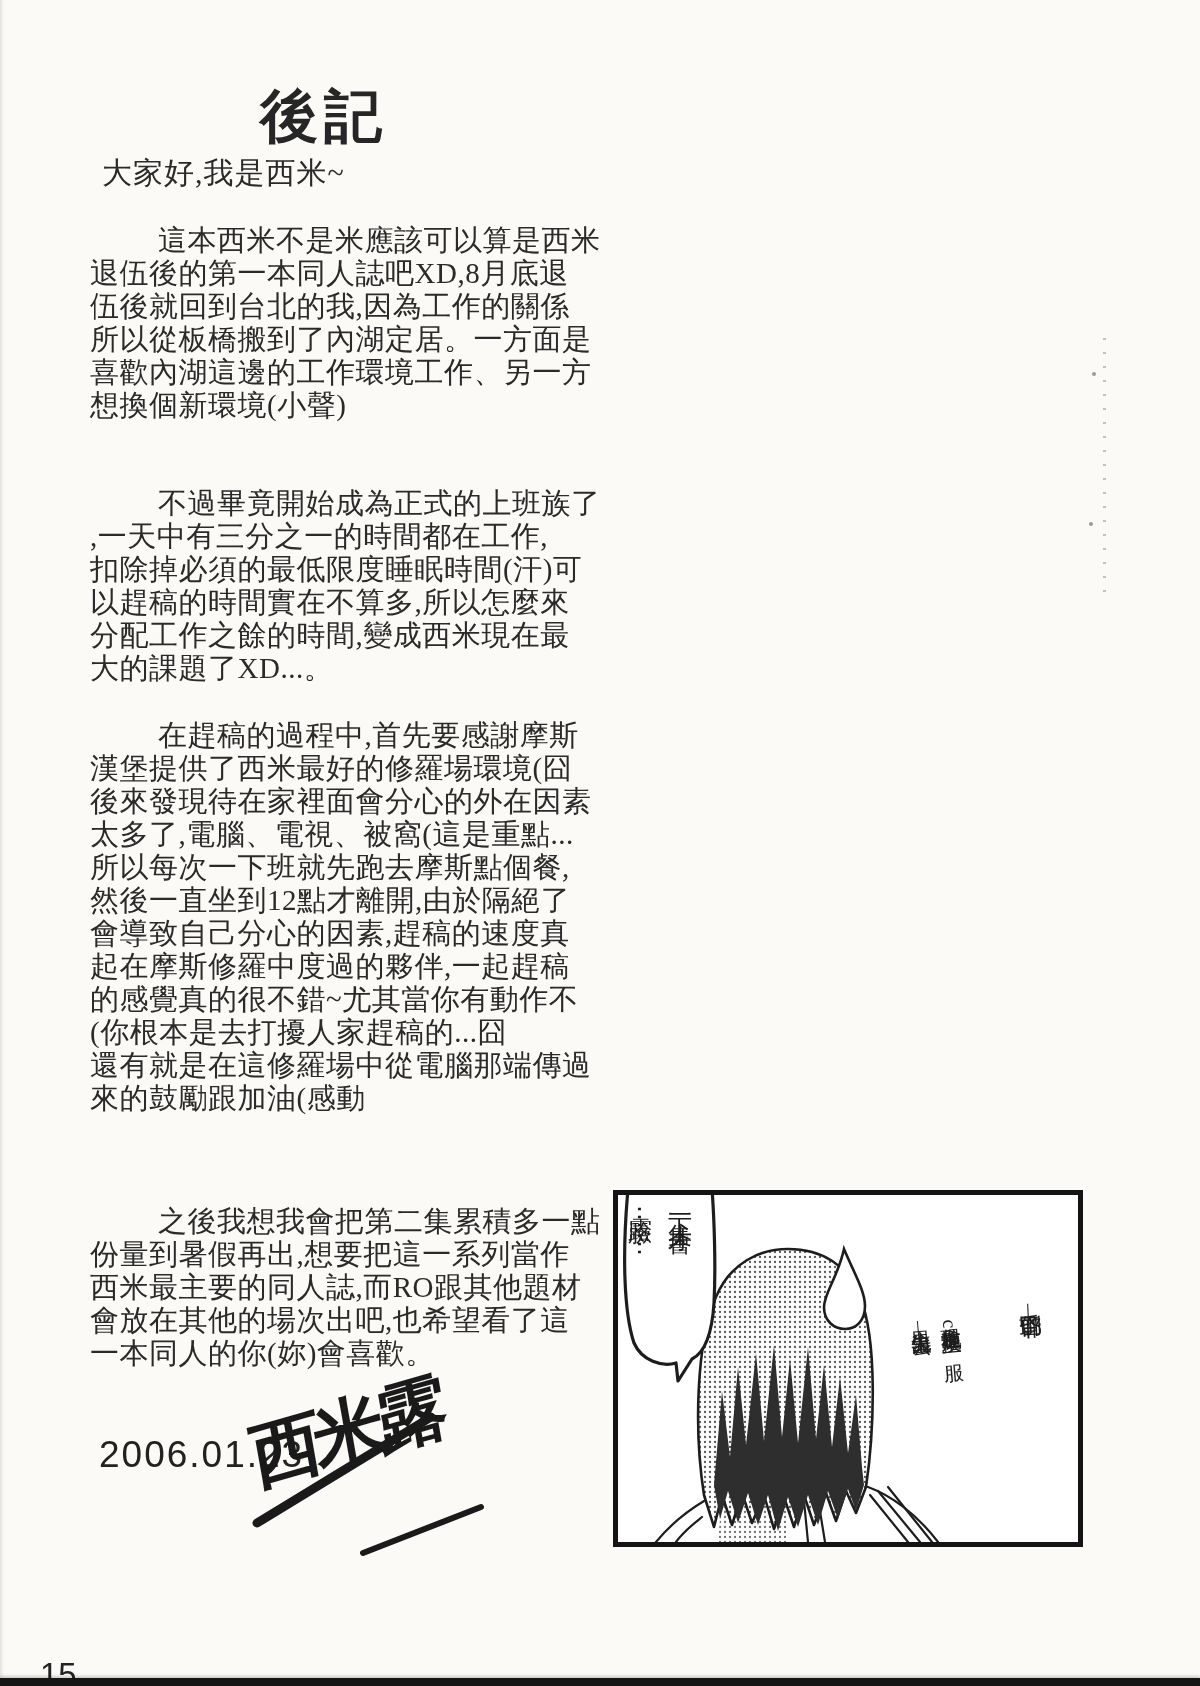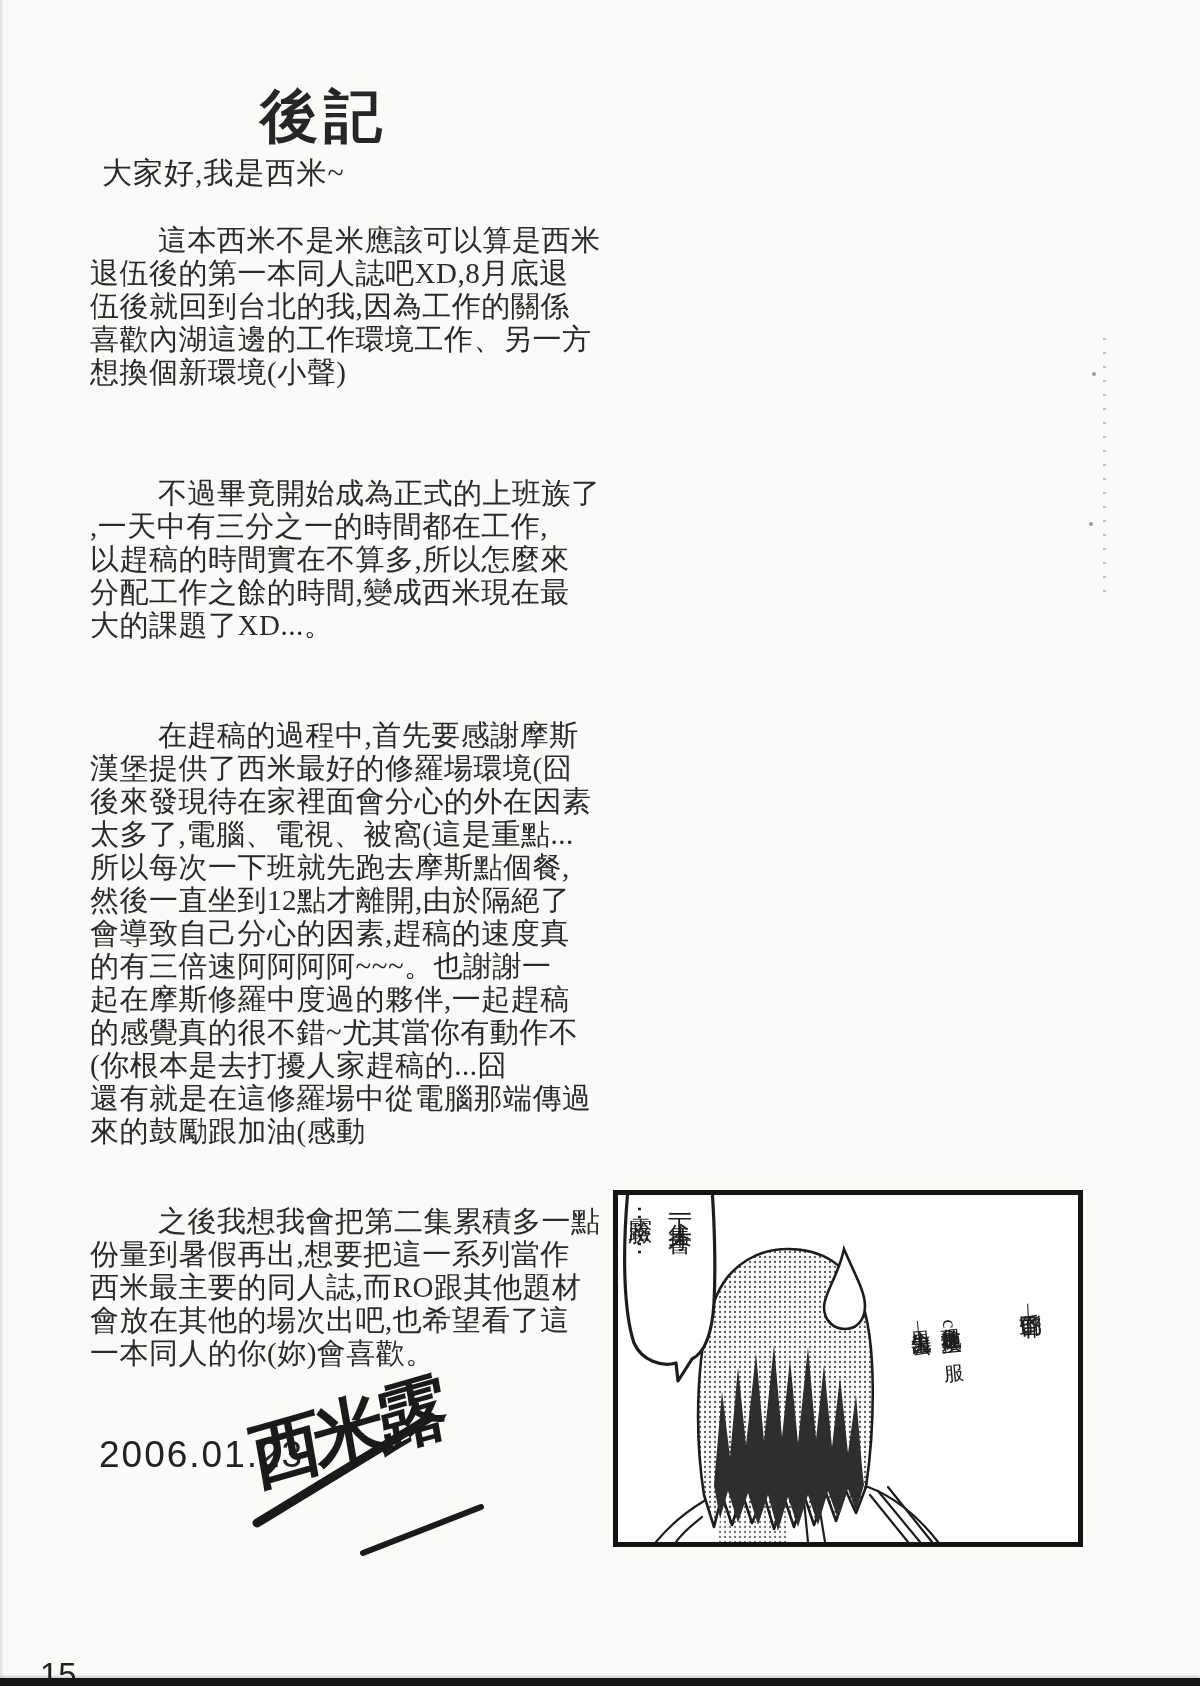--- a/index.html
+++ b/index.html
@@ -13,21 +13,21 @@
   .title{
     position:absolute;left:260px;top:78px;
     font-size:58px;font-weight:900;letter-spacing:6px;color:#262626;
     font-family:"Liberation Serif","DejaVu Serif",serif;
   }
   .greeting{
     position:absolute;left:102px;top:153px;
     font-size:30px;letter-spacing:1px;
   }
   .para{position:absolute;left:90px;width:500px;}
-  .p1{top:224px}.p2{top:477px}.p3{top:719px}.p4{top:1205px}
+  .p1{top:224px}.p2{top:487px}.p3{top:719px}.p4{top:1205px}
   .tline{height:33px;line-height:33px;font-size:29px;white-space:nowrap;letter-spacing:.5px;}
   .tline.indent{padding-left:68px;}
   .date{
     position:absolute;left:99px;top:1434px;
     font-family:"Liberation Sans","DejaVu Sans",sans-serif;
     font-size:37px;letter-spacing:2px;color:#222;
   }
   .pagenum{
     position:absolute;left:40px;top:1656px;
     font-family:"Liberation Sans","DejaVu Sans",sans-serif;
@@ -82,39 +82,40 @@
 <div class="page">
 
   <div class="title">後記</div>
 
   <div class="greeting">大家好,我是西米~</div>
 
   <div class="para p1">
       <div class="tline indent">這本西米不是米應該可以算是西米</div>
       <div class="tline">退伍後的第一本同人誌吧XD,8月底退</div>
       <div class="tline">伍後就回到台北的我,因為工作的關係</div>
+      <div class="tline">所以從板橋搬到了內湖定居。一方面是</div>
       <div class="tline">喜歡內湖這邊的工作環境工作、另一方</div>
       <div class="tline">想換個新環境(小聲)</div>
     </div>
   <div class="para p2">
       <div class="tline indent">不過畢竟開始成為正式的上班族了</div>
       <div class="tline">,一天中有三分之一的時間都在工作,</div>
+      <div class="tline">扣除掉必須的最低限度睡眠時間(汗)可</div>
       <div class="tline">以趕稿的時間實在不算多,所以怎麼來</div>
       <div class="tline">分配工作之餘的時間,變成西米現在最</div>
       <div class="tline">大的課題了XD...。</div>
     </div>
   <div class="para p3">
       <div class="tline indent">在趕稿的過程中,首先要感謝摩斯</div>
       <div class="tline">漢堡提供了西米最好的修羅場環境(囧</div>
       <div class="tline">後來發現待在家裡面會分心的外在因素</div>
       <div class="tline">太多了,電腦、電視、被窩(這是重點...</div>
       <div class="tline">所以每次一下班就先跑去摩斯點個餐,</div>
       <div class="tline">然後一直坐到12點才離開,由於隔絕了</div>
       <div class="tline">會導致自己分心的因素,趕稿的速度真</div>
-      <div class="tline">的有三倍速阿阿阿阿~~~。也謝謝一</div>
       <div class="tline">起在摩斯修羅中度過的夥伴,一起趕稿</div>
       <div class="tline">的感覺真的很不錯~尤其當你有動作不</div>
       <div class="tline">(你根本是去打擾人家趕稿的...囧</div>
       <div class="tline">還有就是在這修羅場中從電腦那端傳過</div>
       <div class="tline">來的鼓勵跟加油(感動</div>
     </div>
   <div class="para p4">
       <div class="tline indent">之後我想我會把第二集累積多一點</div>
       <div class="tline">份量到暑假再出,想要把這一系列當作</div>
       <div class="tline">西米最主要的同人誌,而RO跟其他題材</div>

